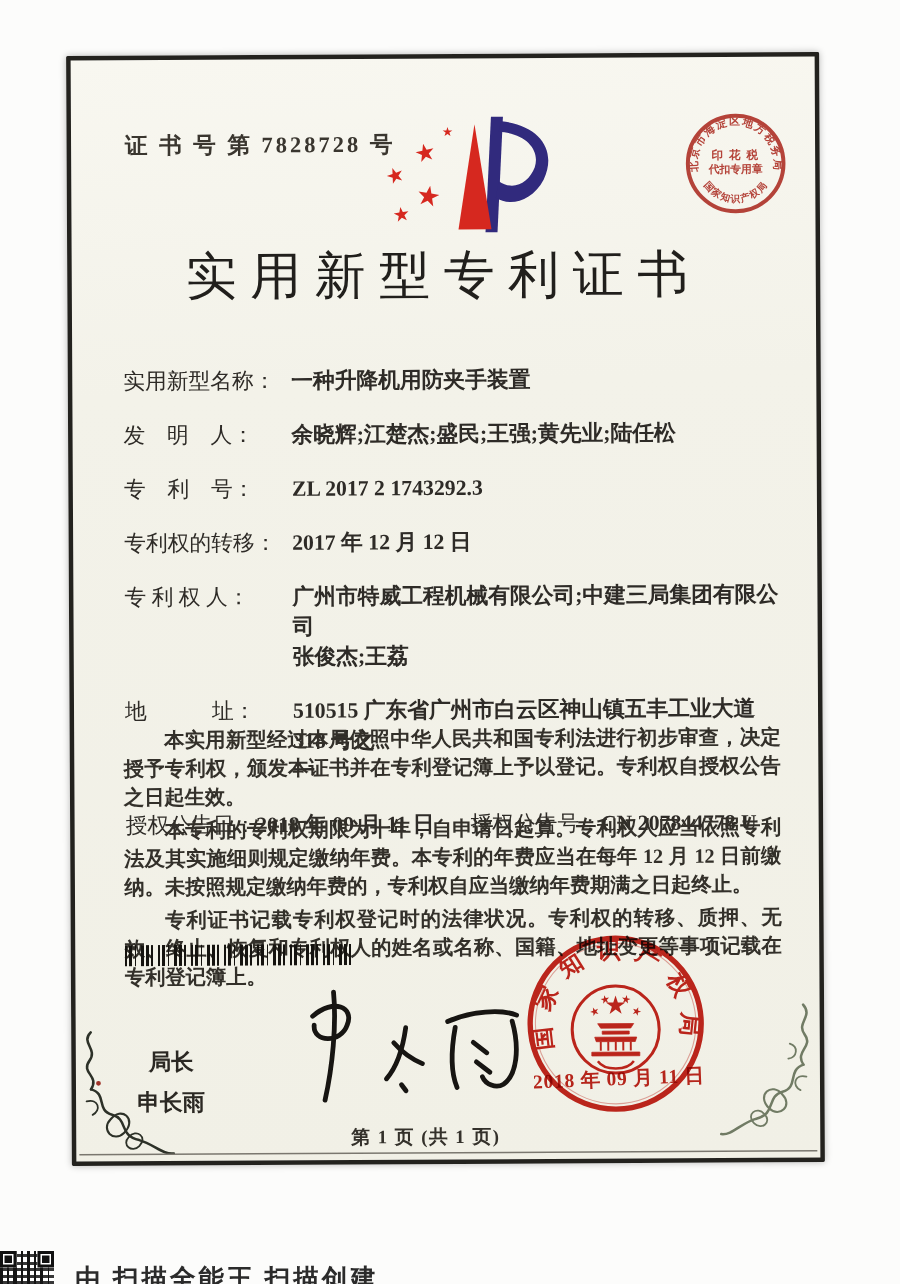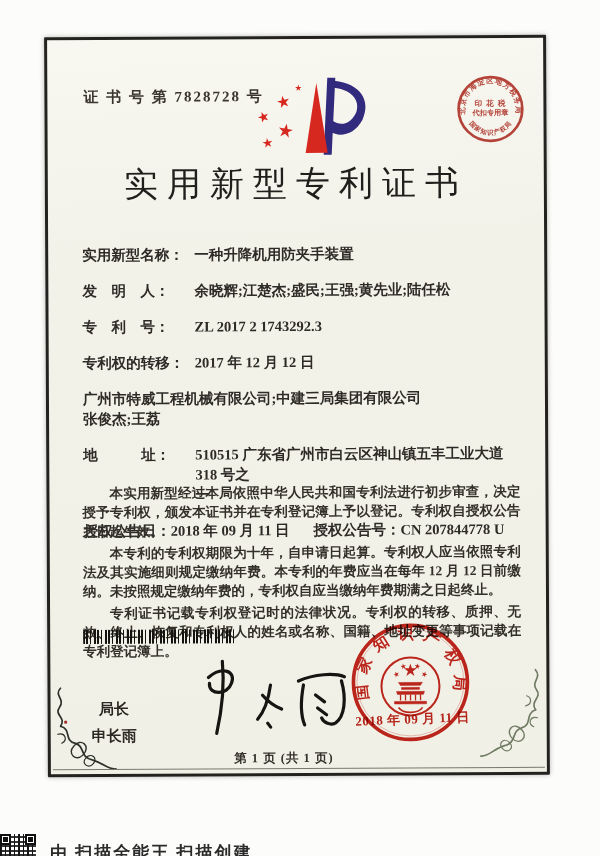--- a/index.html
+++ b/index.html
@@ -24,21 +24,21 @@
     letter-spacing:2px;color:#3a362f;
   }
   .tax-seal{position:absolute;left:406px;top:34px;mix-blend-mode:multiply;opacity:.92;}
   .logo{position:absolute;left:192px;top:36px;}
   .title{
     position:absolute;left:0;right:0;top:122px;text-align:center;
     font-size:34px;letter-spacing:9px;font-weight:500;color:#211f1c;
   }
   .fields{position:absolute;left:34px;right:22px;top:205px;font-size:14.5px;}
   .row{display:flex;margin-bottom:16px;line-height:20px;}
-  .lbl{flex:0 0 112px;font-weight:700;white-space:pre;}
+  .lbl{flex:0 0 112px;font-weight:400;white-space:pre;}
   .val{flex:1;font-weight:600;}
   .row.split .pair{display:flex;}
   .row.split .pair .lbl{flex:0 0 auto;}
   .row.split .pair.right{margin-left:24px;align-items:center;}
   .body-text{
     position:absolute;left:33px;right:25px;top:444px;
     font-size:13.5px;line-height:19px;text-align:justify;font-weight:600;color:#33302a;
   }
   .body-text p{margin:0 0 3px 0;text-indent:2em;}
   .barcode{
@@ -135,20 +135,21 @@
     </div>
     <div class="row">
       <span class="lbl">专　利　号：</span>
       <span class="val">ZL 2017 2 1743292.3</span>
     </div>
     <div class="row">
       <span class="lbl">专利权的转移：</span>
       <span class="val">2017 年 12 月 12 日</span>
     </div>
     <div class="row">
+      <span class="lbl">专 利 权 人：</span>
       <span class="val">
         <div>广州市特威工程机械有限公司;中建三局集团有限公司</div>
         <div>张俊杰;王荔</div>
       </span>
     </div>
     <div class="row">
       <span class="lbl">地　　　址：</span>
       <span class="val">
         <div>510515 广东省广州市白云区神山镇五丰工业大道 318 号之</div>
         <div>一</div>

